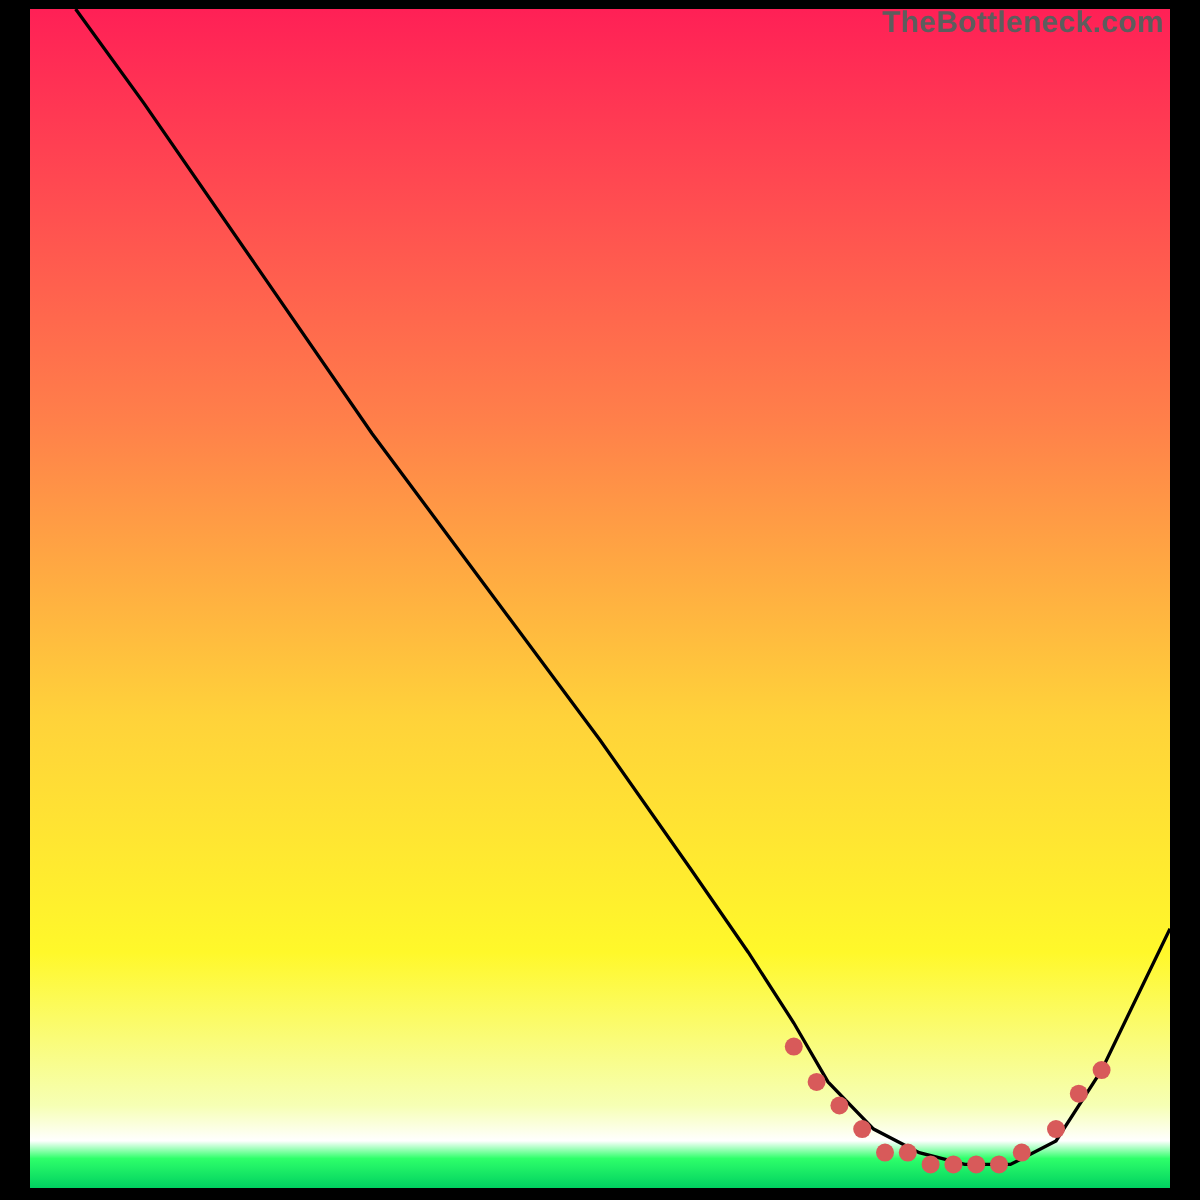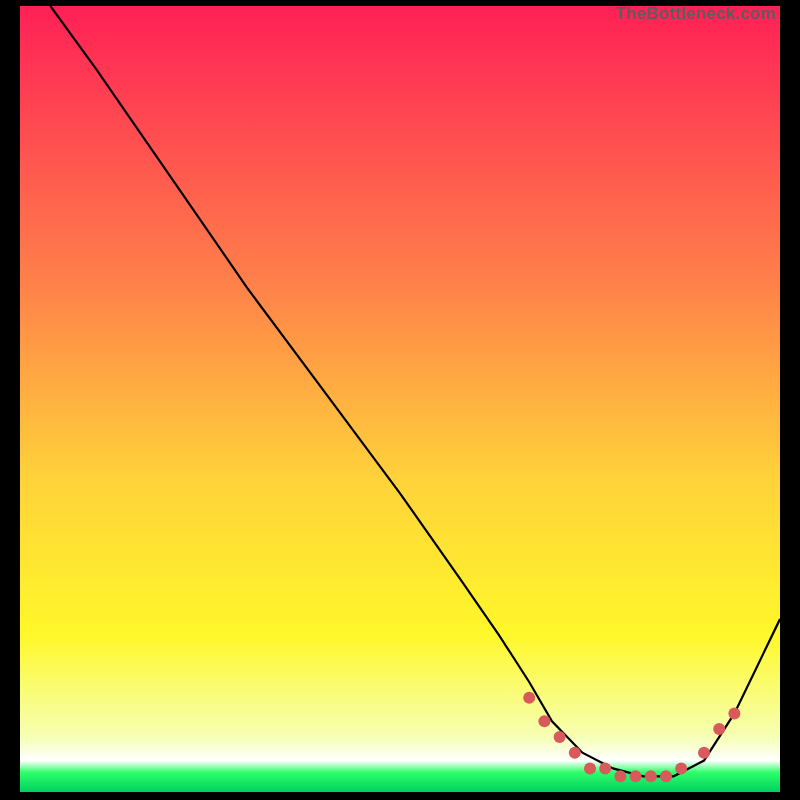--- a/index.html
+++ b/index.html
@@ -36,21 +36,21 @@
     left: 0;
     top: 0;
     width: 100%;
     height: 100%;
     pointer-events: none;
   }
   .watermark {
     position: absolute;
     top: 4px;
     right: 24px;
-    font-size: 17px;
+    font-size: 20px;
     font-weight: 600;
     color: #5d5d5d;
     letter-spacing: 0.2px;
     white-space: nowrap;
   }
 </style>
 </head>
 <body>
 
 <div class="stage">

